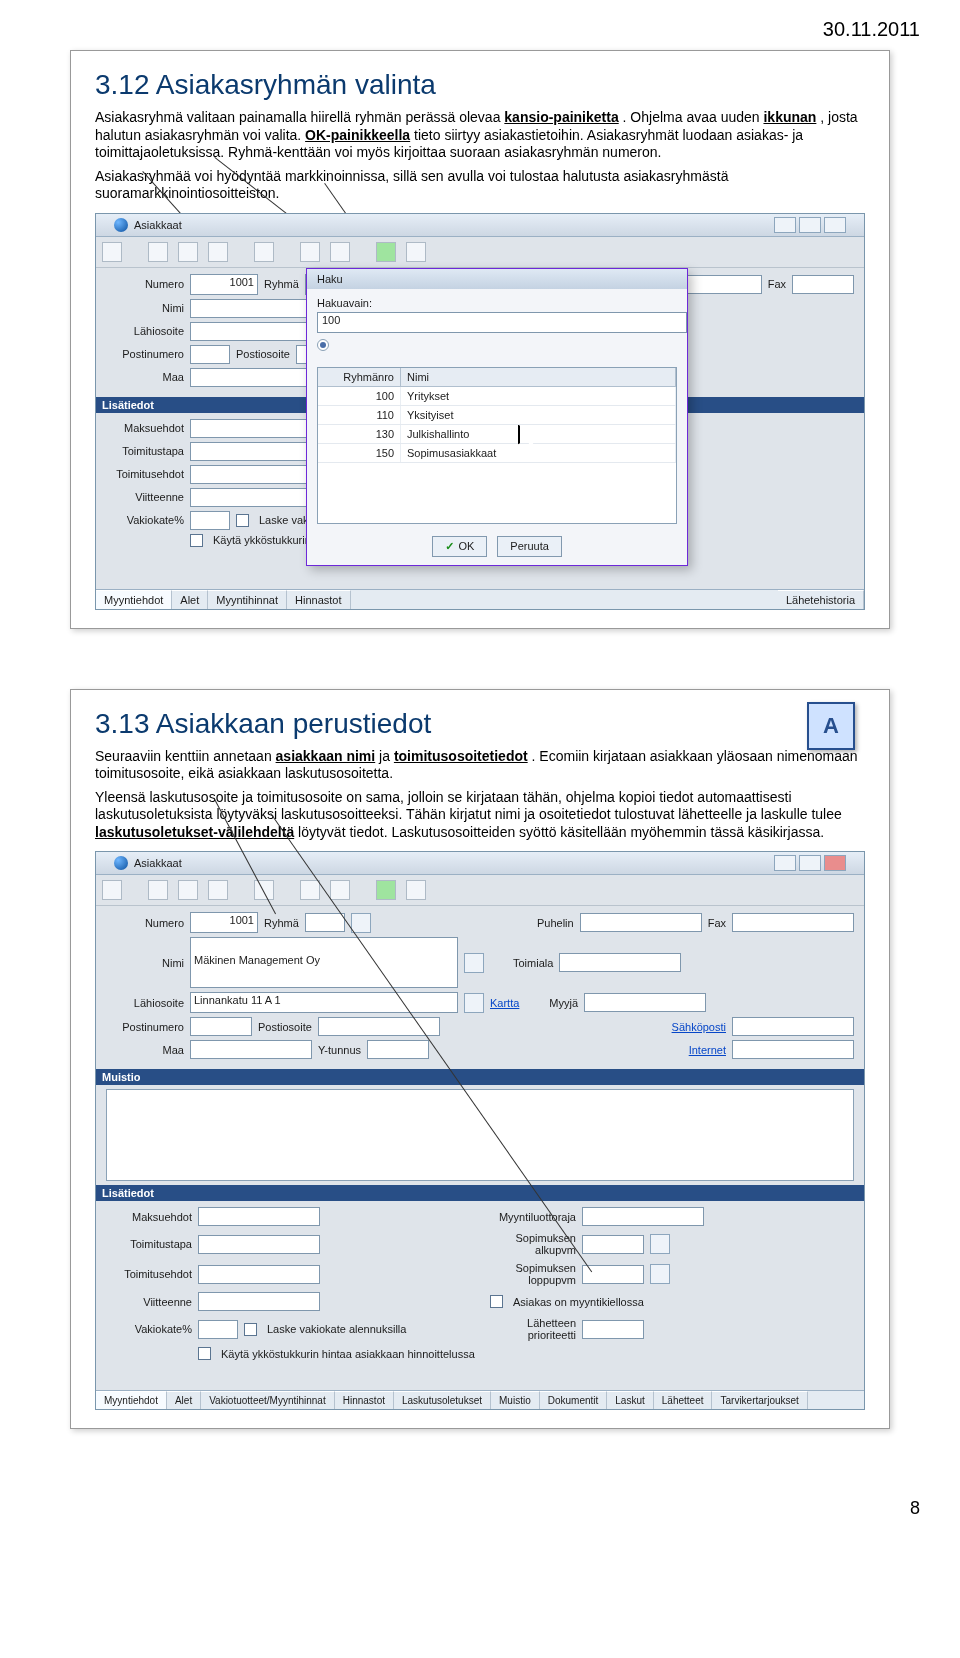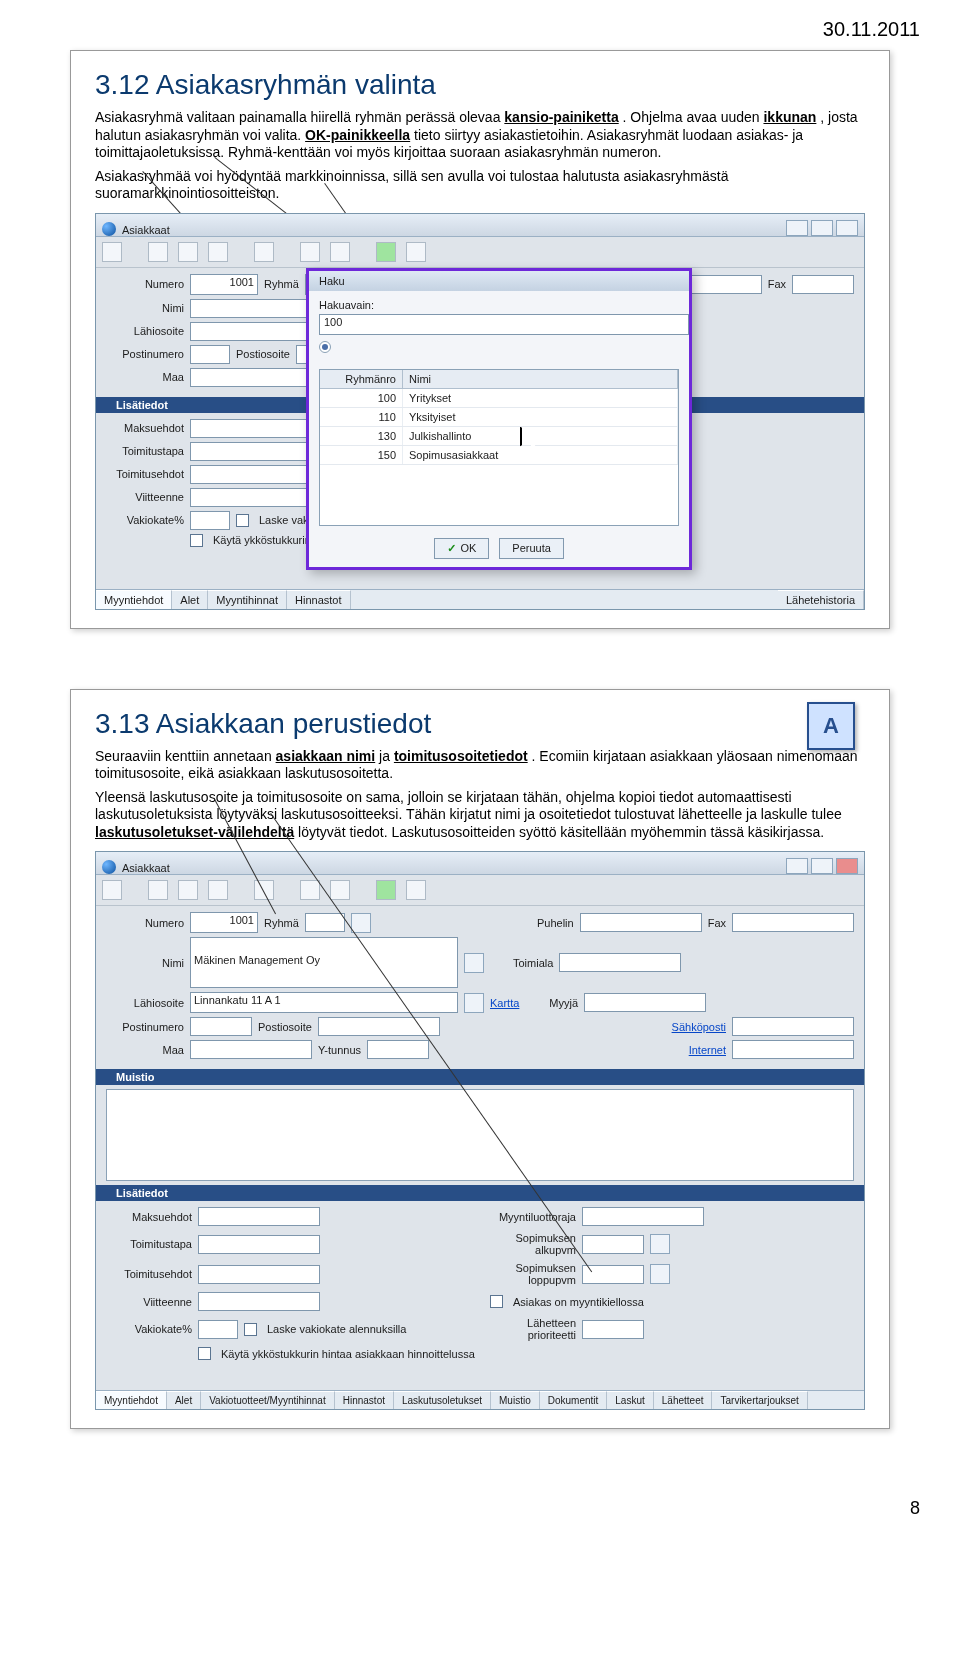--- a/index.html
+++ b/index.html
@@ -11,41 +11,41 @@
   h2.title{font-size:28px;margin:0 0 8px 0;font-weight:normal;color:#0b3a6e}
   .h2-3-13{margin-left:220px}
   .logo-a{position:absolute;right:34px;top:12px;width:44px;height:44px;border:2px solid #274f8e;background:#cfe2ff;display:flex;align-items:center;justify-content:center;font-weight:bold;color:#274f8e;box-shadow:2px 2px 4px rgba(0,0,0,.3);font-size:22px}
   .slide{position:relative}
   p.body{font-size:14px;line-height:1.25;margin:0 0 6px 0}
   .indent{margin-left:28px}
   .u{text-decoration:underline}
   .b{font-weight:bold}
   
   .app{border:1px solid #7a96ac;background:#dfe4ea;margin-top:10px;font-size:11px;color:#1b1b1b}
-  .titlebar{display:flex;align-items:flex-end;height:22px;background:linear-gradient(#e6eef7,#cdd7e3);border-bottom:1px solid #9bb0c4;padding:0 6px;gap:6px}
+  .titlebar{display:flex;align-items:center;height:22px;background:linear-gradient(#e6eef7,#cdd7e3);border-bottom:1px solid #9bb0c4;padding:0 18px;gap:6px}
   .titlebar .globe{width:14px;height:14px;border-radius:50%;background:radial-gradient(circle at 30% 30%,#6fb7ff,#0a4f9e)}
   .winbtns{margin-left:auto;display:flex;gap:3px}
   .winbtns span{width:20px;height:14px;border:1px solid #8da6bd;background:#eef3f9;display:inline-block}
   .toolbar{display:flex;align-items:center;height:26px;padding:2px 6px;border-bottom:1px solid #b9c3cd;gap:10px}
   .tbtn{width:18px;height:18px;background:#f3f6fa;border:1px solid #aebac6;display:inline-block}
   .tbtn.sep{background:none;border:none;width:6px}
   .form{padding:6px 10px 10px 10px;display:grid;grid-template-columns:78px 1fr;row-gap:4px;column-gap:6px;align-items:center}
   .lbl{text-align:right;color:#1b1b1b;font-size:11px}
   .row{display:flex;align-items:center;gap:6px;flex-wrap:nowrap}
   .fld{height:17px;border:1px solid #7f97ad;background:#fff;display:inline-block}
   .fld.sm{width:60px}.fld.xs{width:38px}.fld.md{width:120px}.fld.lg{width:260px}
   .icnbtn{width:18px;height:18px;border:1px solid #8da6bd;background:#eef3f9;display:inline-block}
   .lbl-inline{font-size:11px}
-  .sectionbar{background:#284e86;color:#fff;font-size:11px;padding:2px 20px;font-weight:bold}
+  .sectionbar{background:#284e86;color:#fff;font-size:11px;padding:2px 6px;font-weight:bold}
   .chk{width:11px;height:11px;border:1px solid #5b7591;background:#fff;display:inline-block;margin-right:4px}
   .tabs{display:flex;border-top:1px solid #9bb0c4;background:#e4ebf2;font-size:11px}
   .tab{padding:3px 8px;border-right:1px solid #b5c2cf;border-top:1px solid #fff}
   .tab.active{background:#f7fbff}
   
-  .popup{position:absolute;background:#f3f5f9;border:3px solid #6d28d9;box-shadow:4px 4px 10px rgba(0,0,0,.25);font-size:11px;width:380px}
+  .popup{position:absolute;background:#f3f5f9;border:1px solid #6d28d9;box-shadow:4px 4px 10px rgba(0,0,0,.25);font-size:11px;width:380px}
   .popup .ptitle{display:flex;align-items:center;height:20px;background:linear-gradient(#dfe9f4,#c4d2e2);padding:0 6px;gap:4px}
   .popup .pbody{padding:8px 10px}
   .grid{border:1px solid #8aa1b6;background:#fff;margin-top:14px}
   .grhdr{display:flex;background:#e6ecf3;border-bottom:1px solid #b0bfce}
   .grhdr span{padding:3px 6px;border-right:1px solid #b0bfce}
   .grrow{display:flex;border-bottom:1px solid #e4e9ef}
   .grrow span{padding:3px 6px;border-right:1px solid #e9eef3}
   .c1{width:70px;text-align:right}.c2{flex:1}
   .pbtns{display:flex;gap:10px;justify-content:center;margin-top:12px}
   .pbtn{border:1px solid #8299af;background:#eaf0f7;padding:3px 12px;display:inline-flex;align-items:center;gap:4px}

